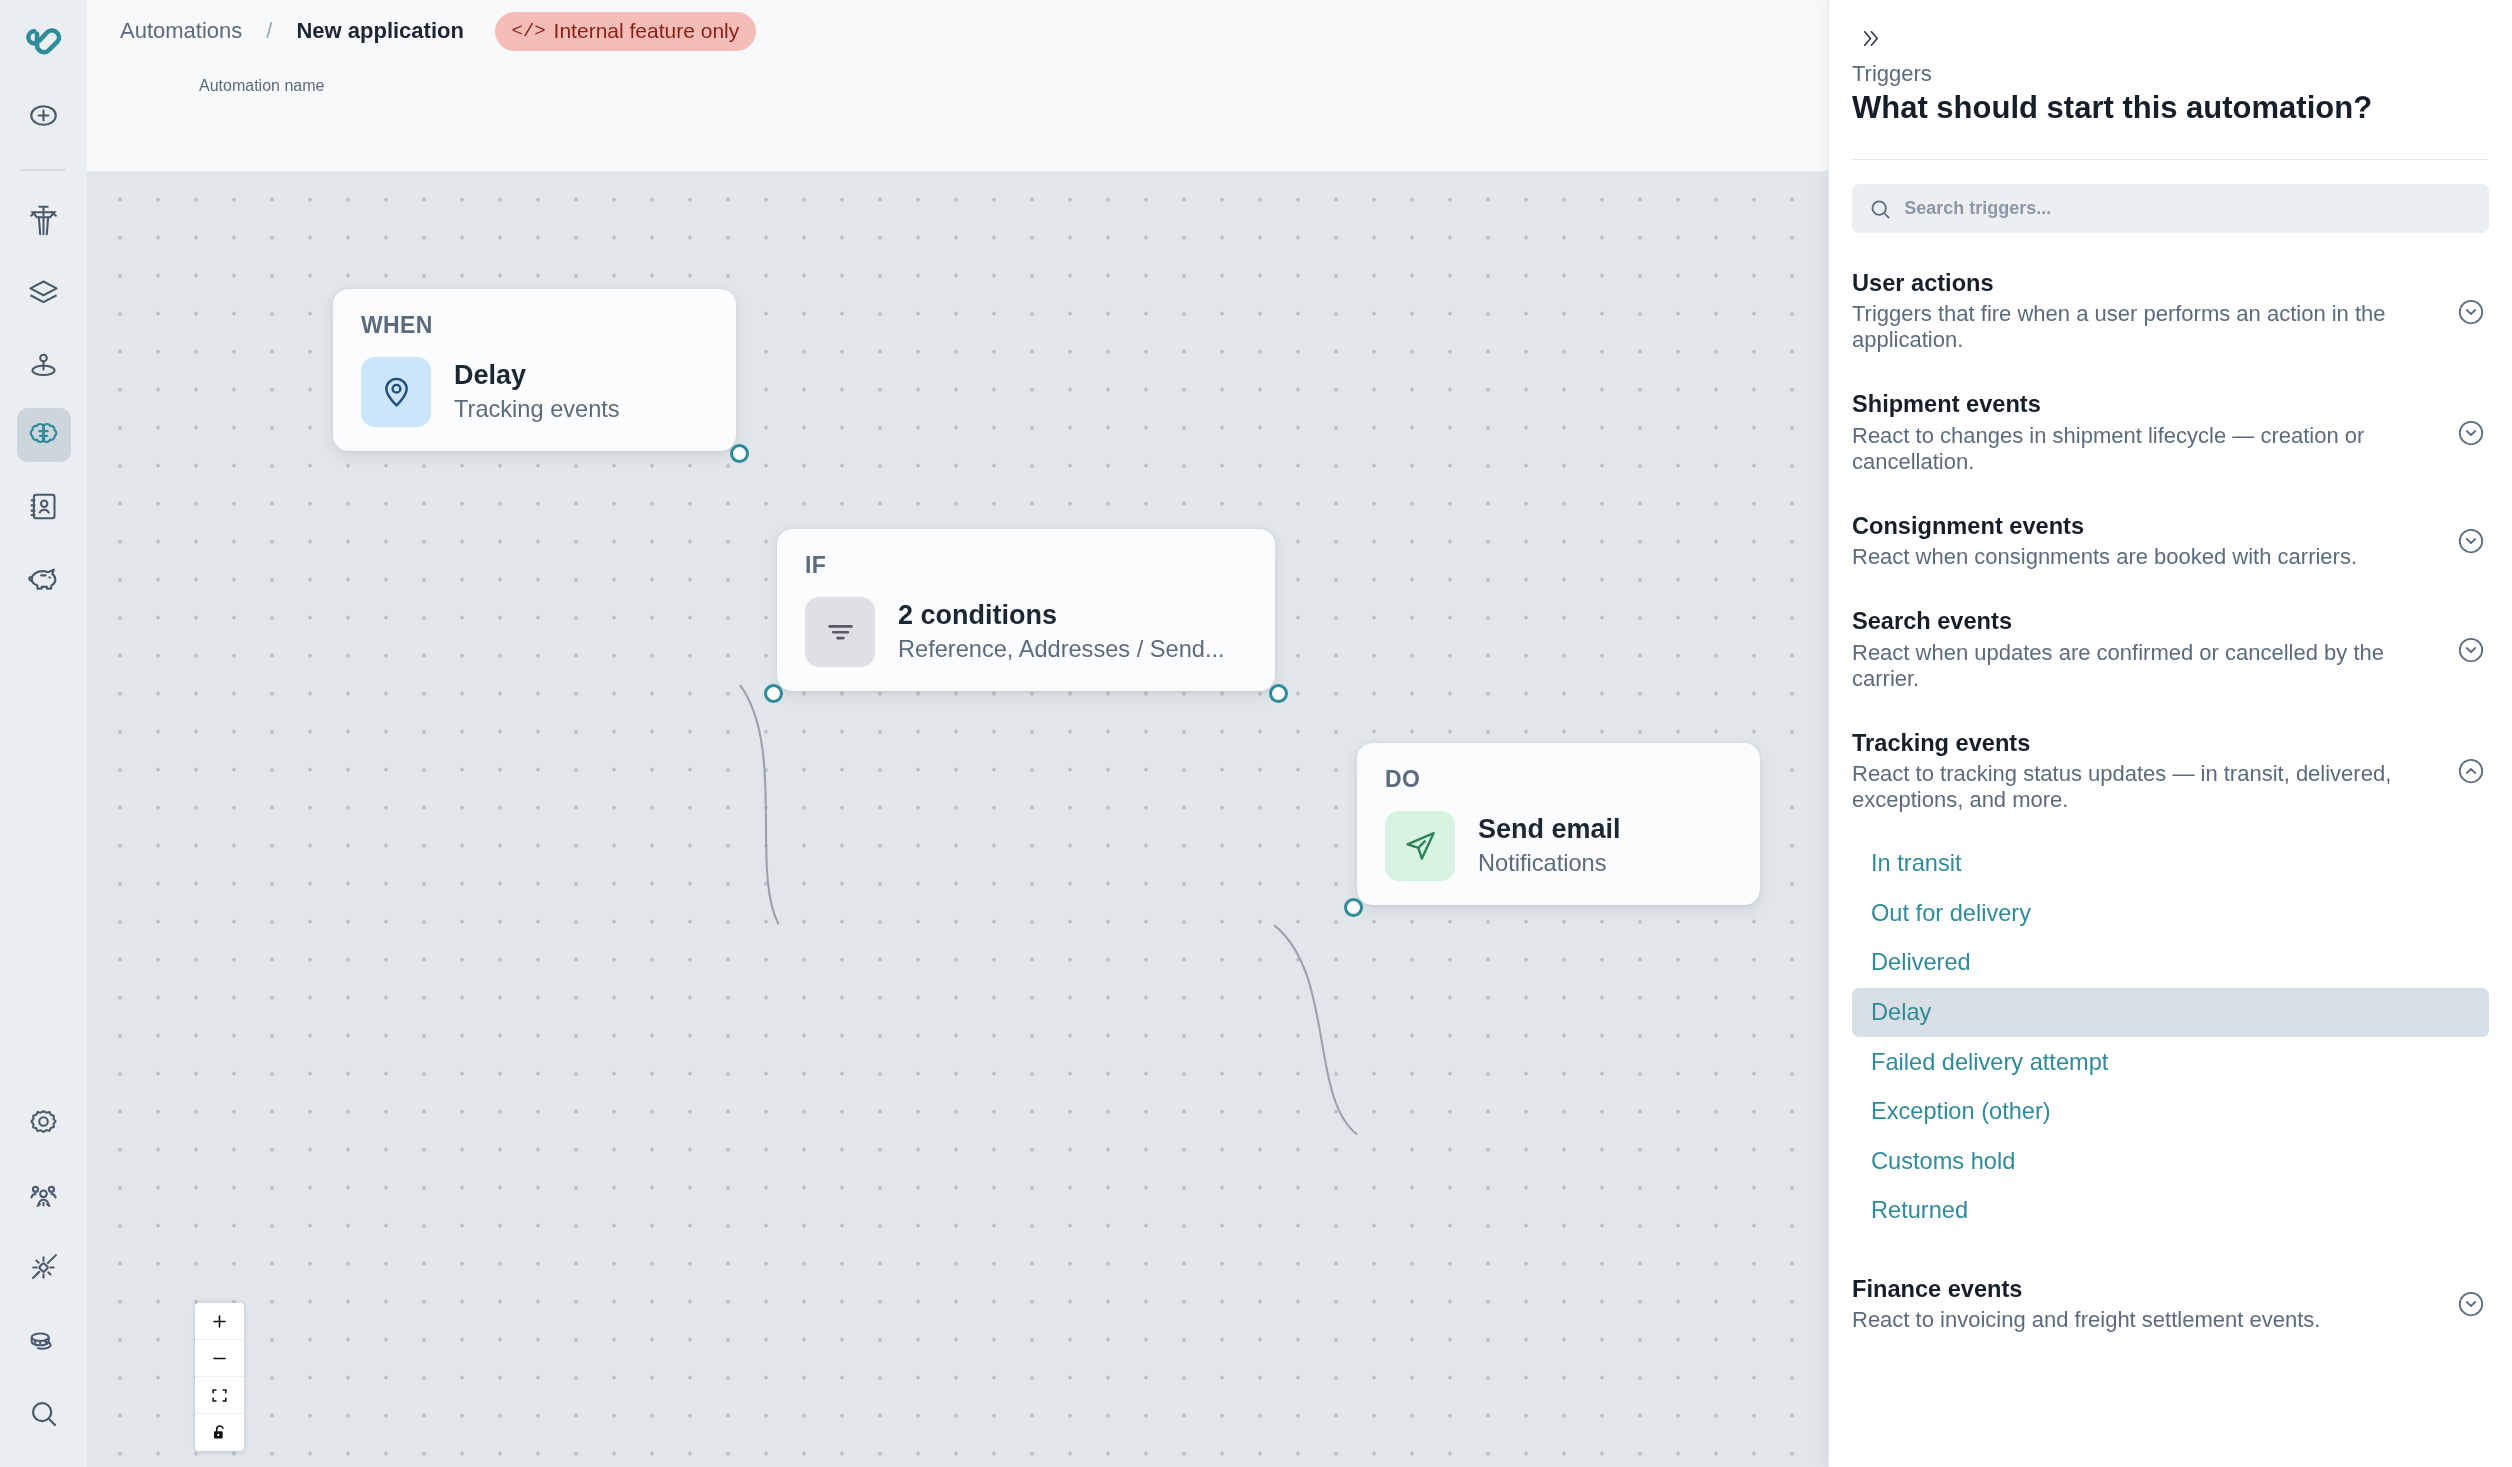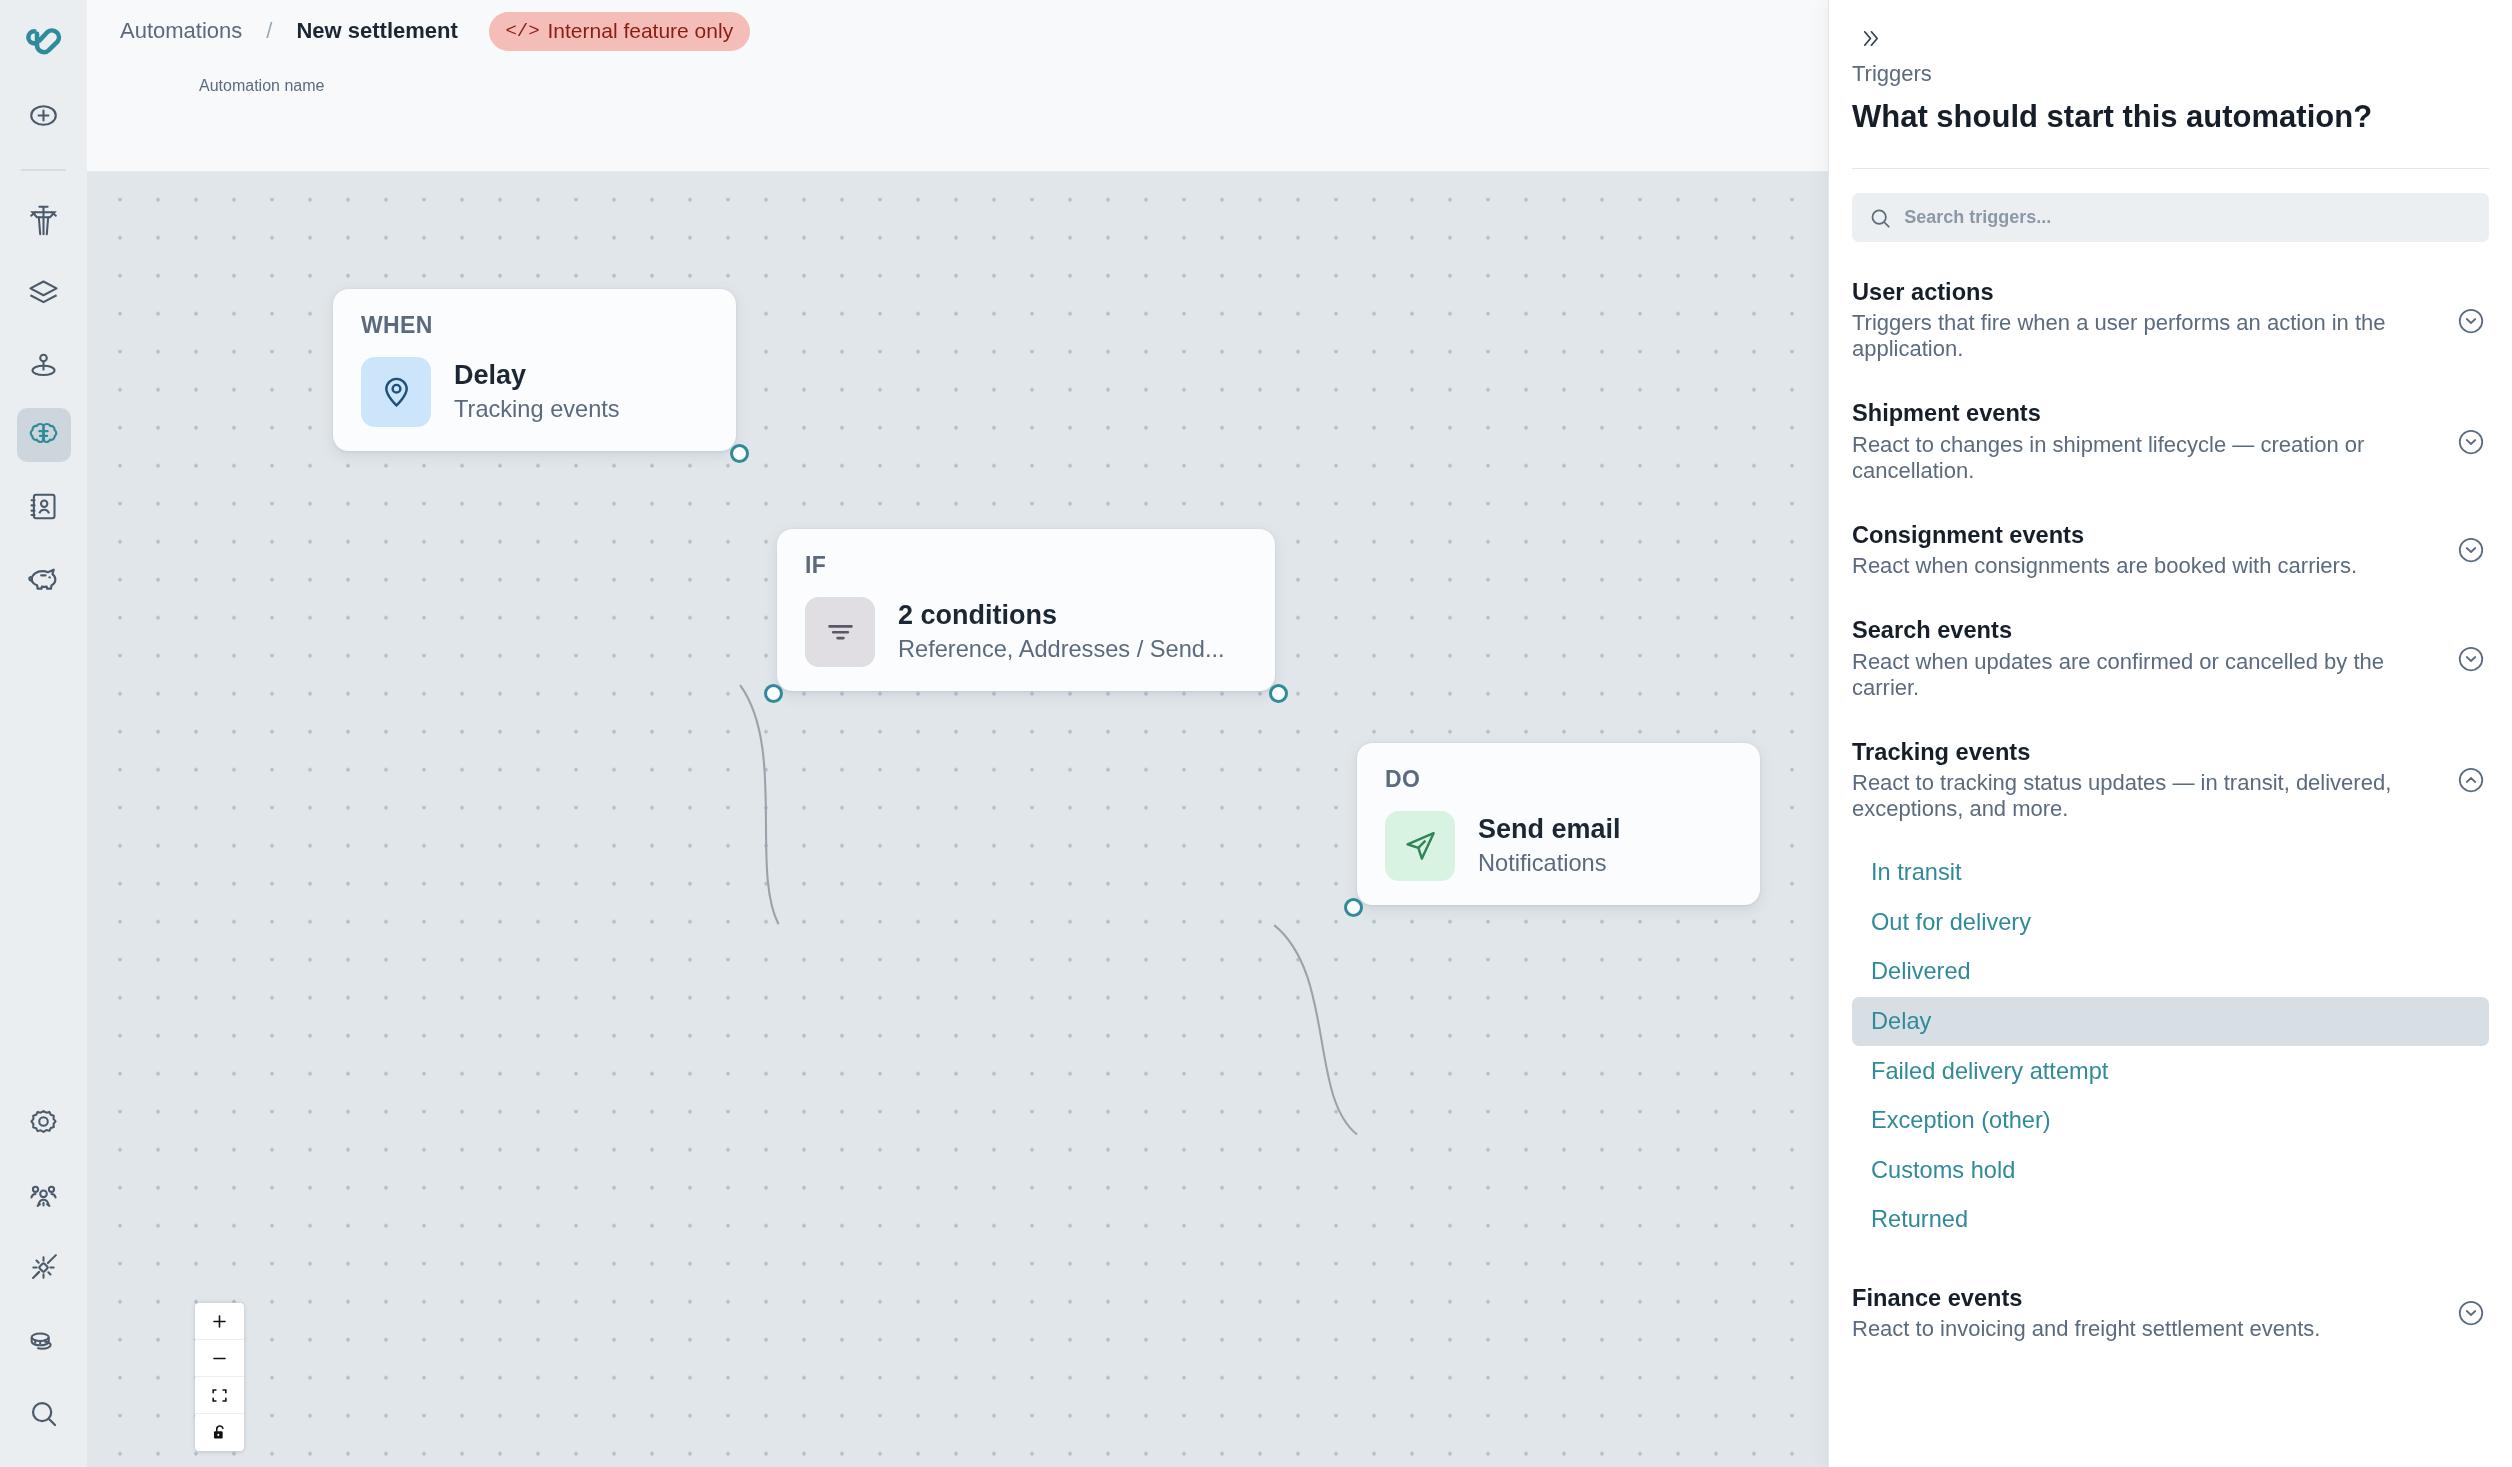--- a/index.html
+++ b/index.html
@@ -141,21 +141,21 @@
     box-shadow: -3.5px 0 15.7px rgba(60,80,100,.07);
     z-index: 5;
     display: flex; flex-direction: column;
   }
   .panel-collapse {
     margin: 21px 0 0 21px; width: 38px; height: 35px;
     display: flex; align-items: center; justify-content: center;
     cursor: pointer; color: #32404e; font-size: 26px; line-height: 1;
   }
   .panel-eyebrow { margin: 5.2px 0 0 23px; font-size: 22px; color: #5b6b7d; }
-  .panel-title { margin: 12px 23px 0; font-size: 31px; font-weight: bold; color: #161f29; }
+  .panel-title { margin: 3px 23px 0; font-size: 31px; font-weight: bold; color: #161f29; }
   .panel-rule { margin: 33px 23px 0; height: 0.9px; background: #e3e7ea; }
 
   .search-wrap {
     margin: 24.4px 23px 0; height: 49px; background: #eceff2;
     border-radius: 7px; display: flex; align-items: center; padding: 0 15.7px; gap: 12.2px;
     cursor: text;
   }
   .search-wrap input {
     border: none; background: transparent; outline: none; flex: 1;
     font-family: "Liberation Sans", sans-serif; font-size: 18px; color: #0f172a; font-weight: bold;
@@ -293,21 +293,21 @@
       </div>
     </div>
   </div>
 
   <div class="main">
 
     <div class="topbar">
       <div class="crumbs">
         <span class="crumb-link">Automations</span>
         <span class="crumb-sep">/</span>
-        <span class="crumb-current">New settlement</span>
+        <span class="crumb-current">New application</span>
         <span class="badge">
           <span class="badge-code">&lt;/&gt;</span>
           <span>Internal feature only</span>
         </span>
       </div>
 
       <div class="form-label">Automation name</div>
 
       <div class="header-search">
         <svg width="30" height="30" viewBox="0 0 24 24" fill="none" stroke="#4a5a6a" stroke-width="1.7" stroke-linecap="round">

